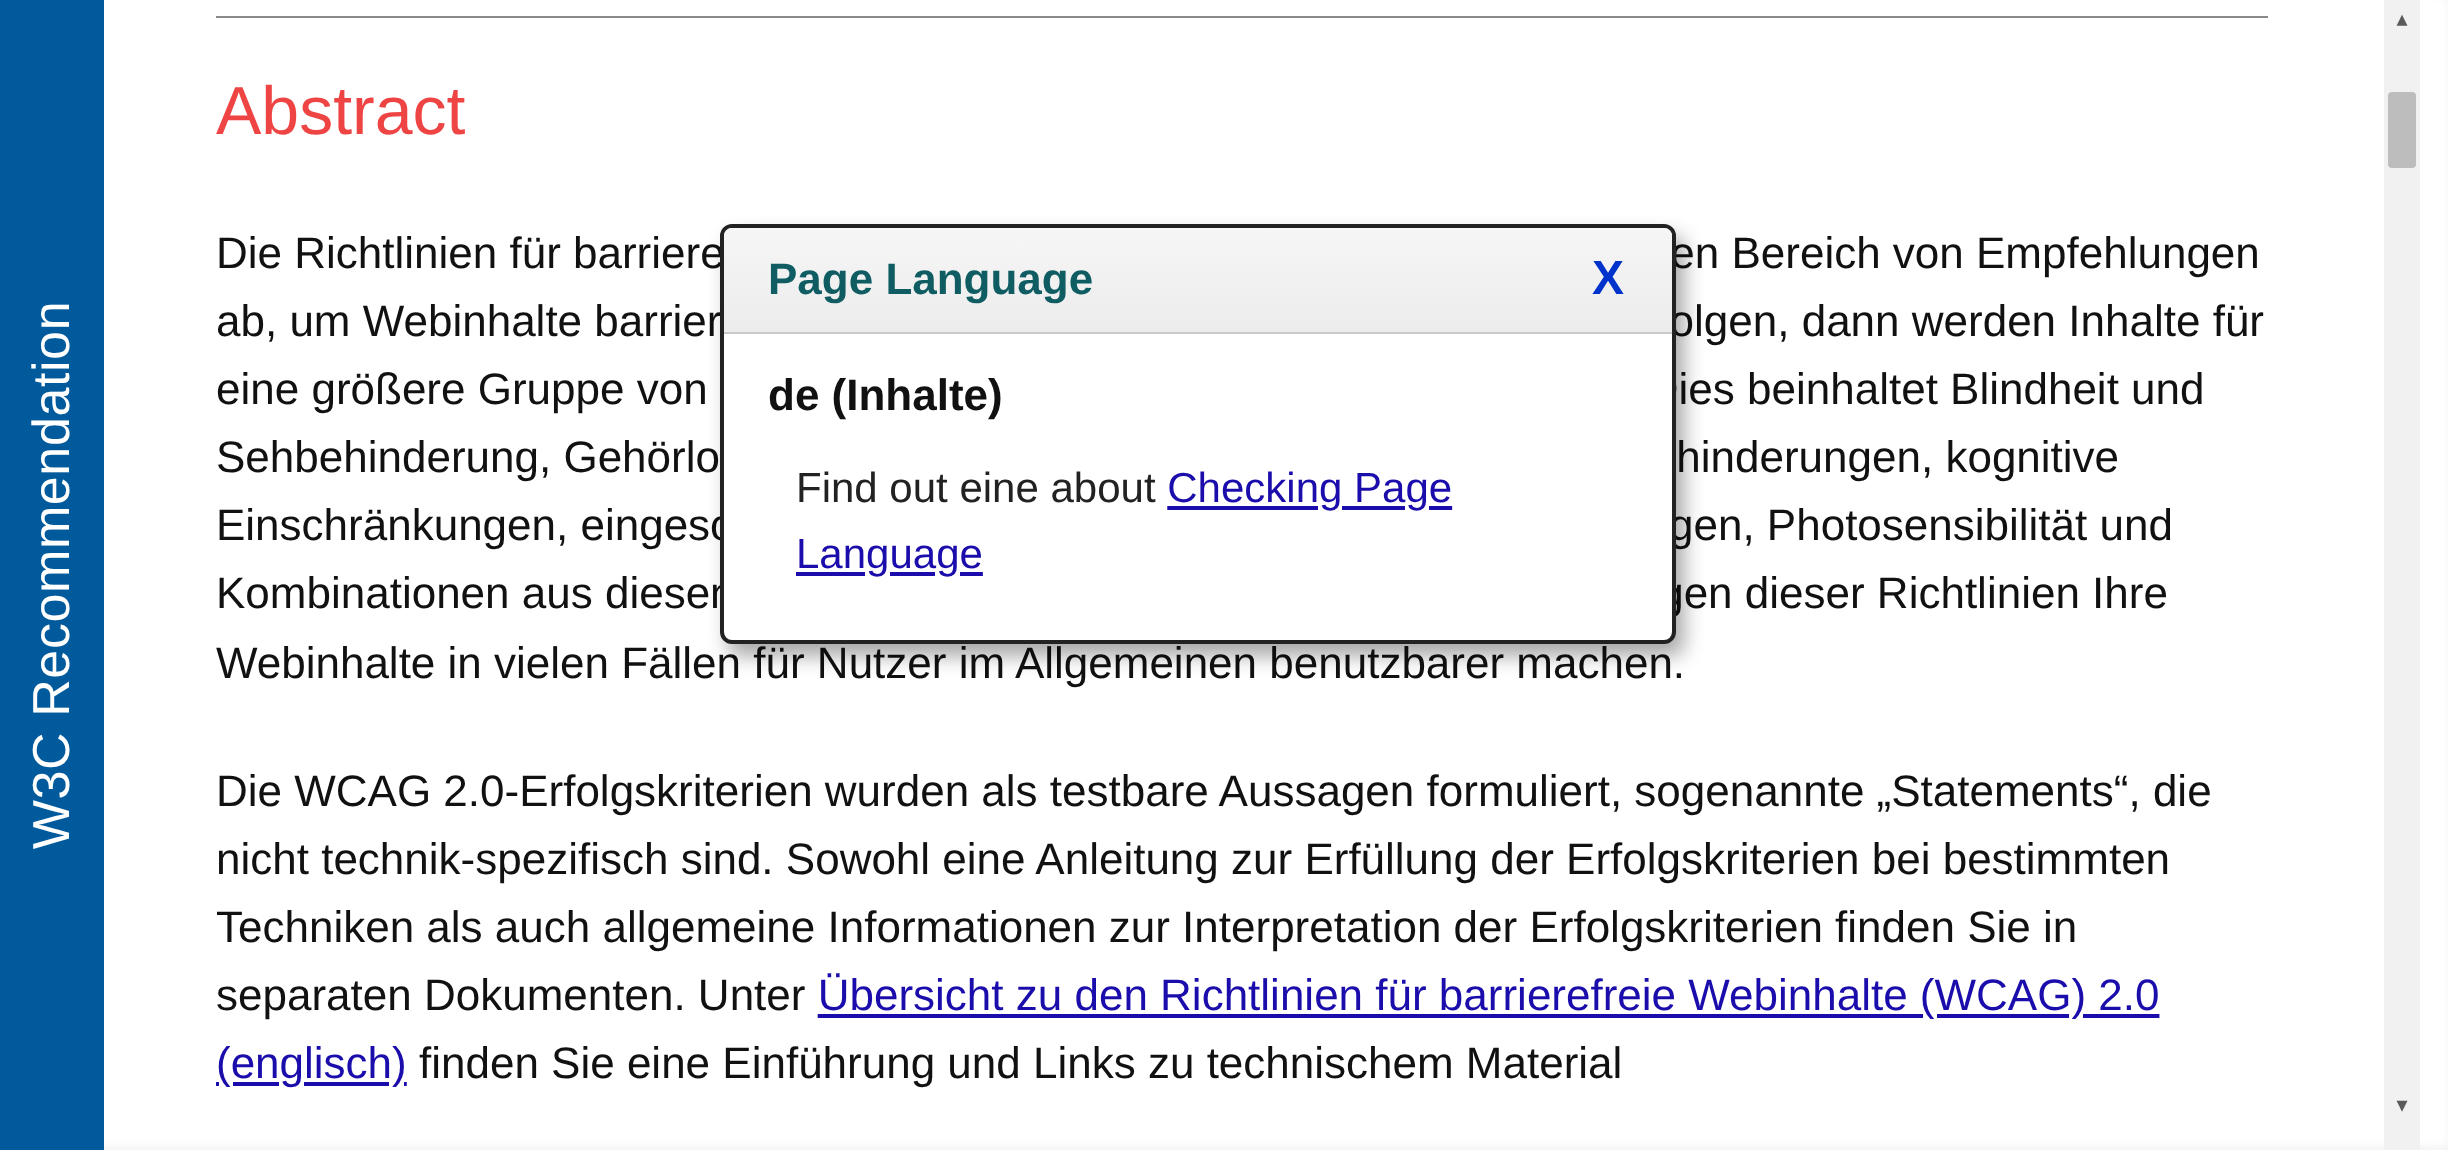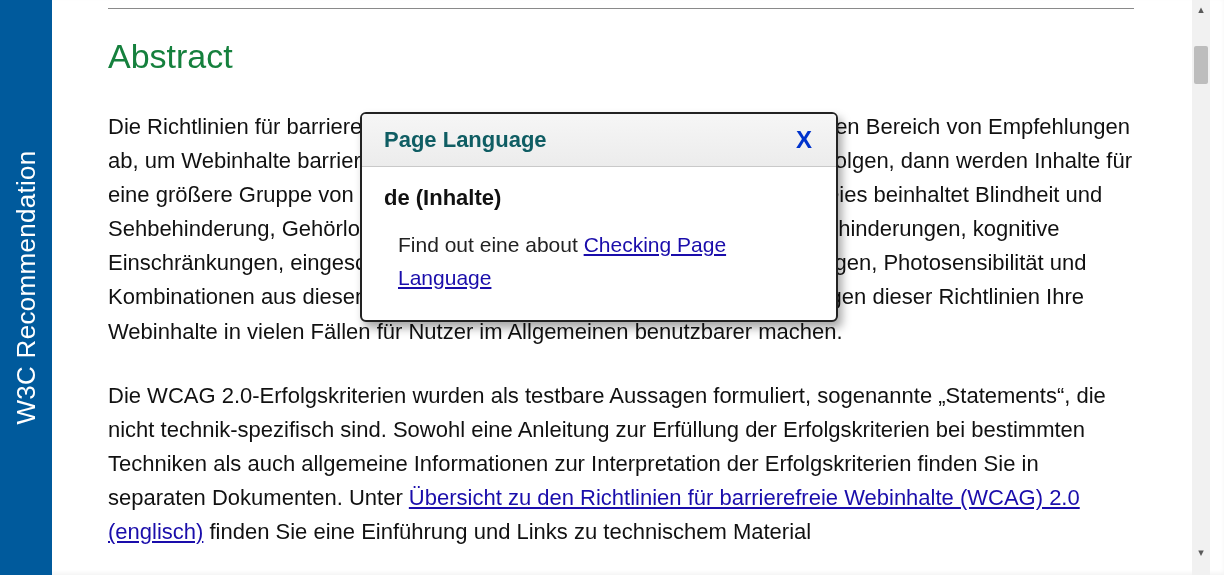--- a/index.html
+++ b/index.html
@@ -41,21 +41,21 @@
     left: 52px; right: 34px; top: 0; bottom: 0;
     padding: 0 56px 0 56px;
     overflow: hidden;
   }
   .rule {
     border: none;
     border-top: 1px solid #8a8a8a;
     margin-top: 8px;
   }
   h2.abstract {
-    color: #15803d;
+    color: #ef4444;
     font-size: 34px;
     font-weight: 400;
     margin: 28px 0 34px 0;
     font-family: Arial, sans-serif;
   }
   p.body {
     font-size: 22px;
     line-height: 1.55;
     color: #111;
     margin-bottom: 30px;

